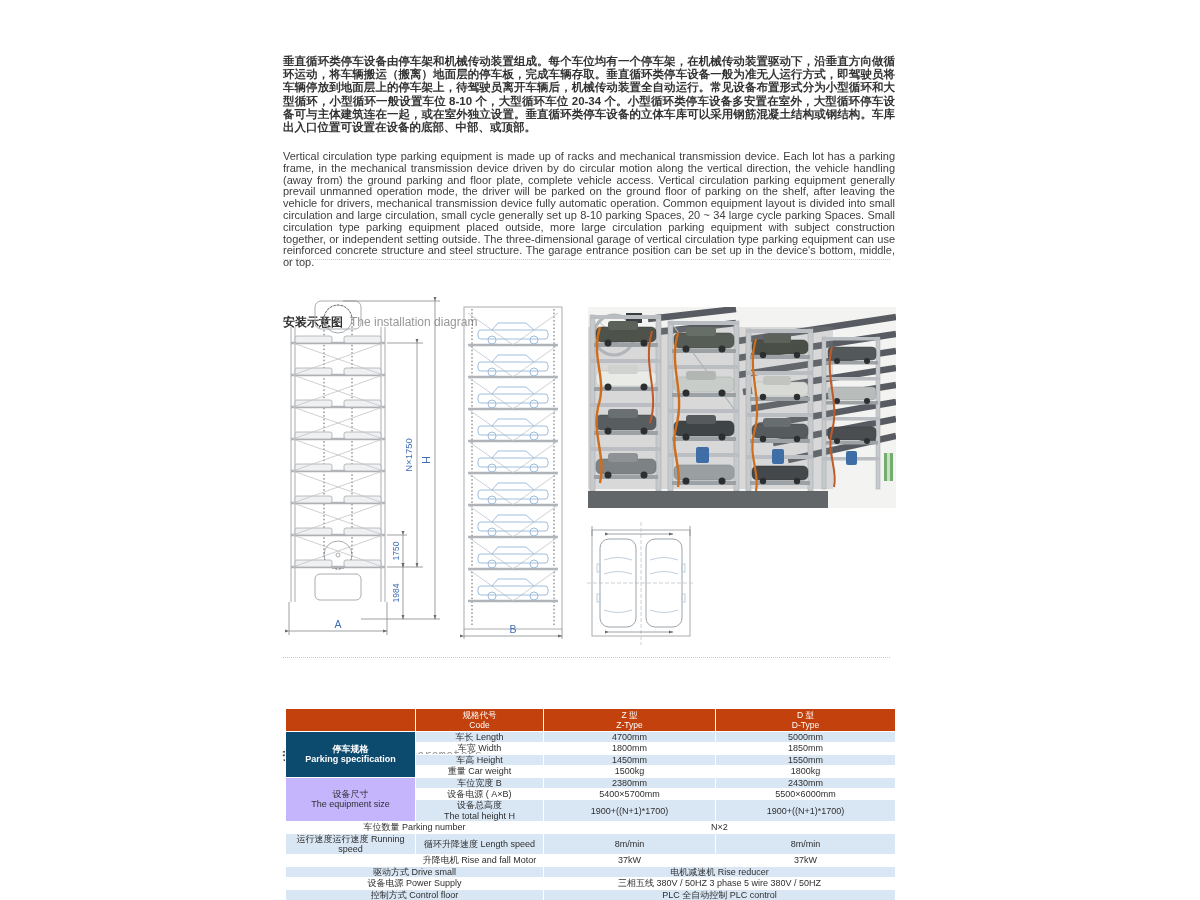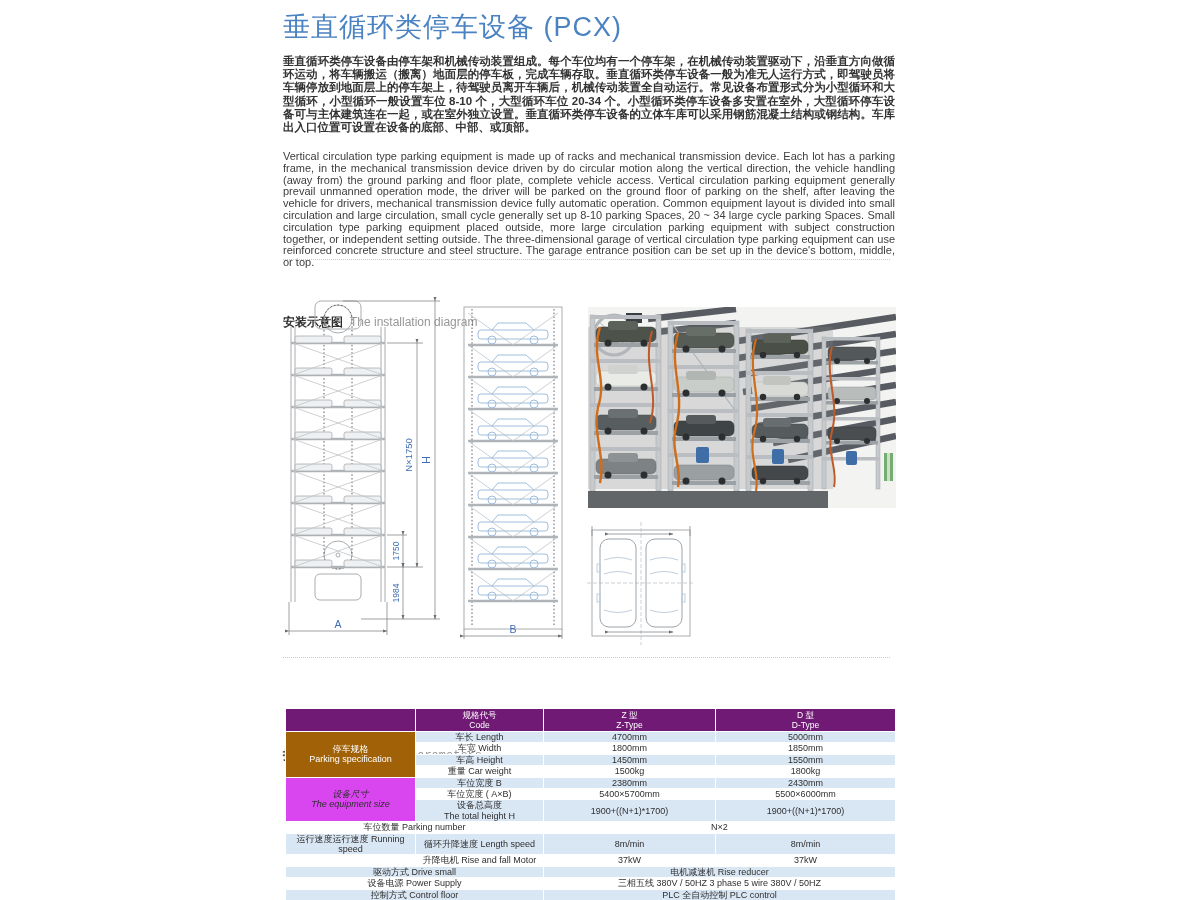--- a/index.html
+++ b/index.html
@@ -38,32 +38,31 @@
   svg .chain { stroke:#5a5e62; stroke-width:1; fill:none; stroke-dasharray:1.5 2.2; }
   svg .dimln { stroke:#84888c; stroke-width:0.8; fill:none; }
   svg .car   { stroke:#9fbedd; fill:none; stroke-width:1; }
 
   
   #params { position:absolute; left:285px; top:708px; width:610px;
     border-collapse:collapse; table-layout:fixed; font-size:9px; color:#2f2f2f;
     border-bottom:1px solid #d8d8d8; }
   #params th, #params td { border:1px solid #ffffff; padding:0 3px; text-align:center;
     white-space:pre-line; line-height:10.4px; height:11px; overflow:hidden; }
-  #params thead th { background:#701a75; color:#ffffff; font-weight:400;
+  #params thead th { background:#c2410c; color:#ffffff; font-weight:400;
     font-size:8.5px; line-height:10px; height:23px; }
   #params tbody tr:nth-child(odd) td:not(.group-blue):not(.group-light){ background:#d9e6f4; }
-  #params td.group-blue { background:#a16207; color:#ffffff; }
-  #params td.group-light{ background:#d946ef;font-style:italic; }
+  #params td.group-blue { background:#0c4a6e; color:#ffffff;font-weight:bold; }
+  #params td.group-light{ background:#c4b5fd; }
 </style>
 </head>
 <body>
 
 <div id="page">
 
-  <div class="title">垂直循环类停车设备 (PCX)</div>
 
   <div class="para-zh">垂直循环类停车设备由停车架和机械传动装置组成。每个车位均有一个停车架，在机械传动装置驱动下，沿垂直方向做循环运动，将车辆搬运（搬离）地面层的停车板，完成车辆存取。垂直循环类停车设备一般为准无人运行方式，即驾驶员将车辆停放到地面层上的停车架上，待驾驶员离开车辆后，机械传动装置全自动运行。常见设备布置形式分为小型循环和大型循环，小型循环一般设置车位 8-10 个，大型循环车位 20-34 个。小型循环类停车设备多安置在室外，大型循环停车设备可与主体建筑连在一起，或在室外独立设置。垂直循环类停车设备的立体车库可以采用钢筋混凝土结构或钢结构。车库出入口位置可设置在设备的底部、中部、或顶部。</div>
   <div class="para-en">Vertical circulation type parking equipment is made up of racks and mechanical transmission device. Each lot has a parking frame, in the mechanical transmission device driven by do circular motion along the vertical direction, the vehicle handling (away from) the ground parking and floor plate, complete vehicle access. Vertical circulation parking equipment generally prevail unmanned operation mode, the driver will be parked on the ground floor of parking on the shelf, after leaving the vehicle for drivers, mechanical transmission device fully automatic operation. Common equipment layout is divided into small circulation and large circulation, small cycle generally set up 8-10 parking Spaces, 20 ~ 34 large cycle parking Spaces. Small circulation type parking equipment placed outside, more large circulation parking equipment with subject construction together, or independent setting outside. The three-dimensional garage of vertical circulation type parking equipment can use reinforced concrete structure and steel structure. The garage entrance position can be set up in the device's bottom, middle, or top.</div>
 
   <div id="sep1" class="sep"></div>
 
   <div id="sec1" class="sec-head">
     <span class="sec-zh">安装示意图</span><span class="sec-en">The installation diagram</span>
   </div>
 
@@ -417,21 +416,21 @@
           <td>1800kg</td>
         </tr>
         <tr>
           <td rowspan="3" class="group-light">设备尺寸
 The equipment size</td>
           <td>车位宽度 B</td>
           <td>2380mm</td>
           <td>2430mm</td>
         </tr>
         <tr>
-          <td>车位宽度 ( A×B)</td>
+          <td>设备电源 ( A×B)</td>
           <td>5400×5700mm</td>
           <td>5500×6000mm</td>
         </tr>
         <tr>
           <td>设备总高度
 The total height  H</td>
           <td>1900+((N+1)*1700)</td>
           <td>1900+((N+1)*1700)</td>
         </tr>
         <tr>

